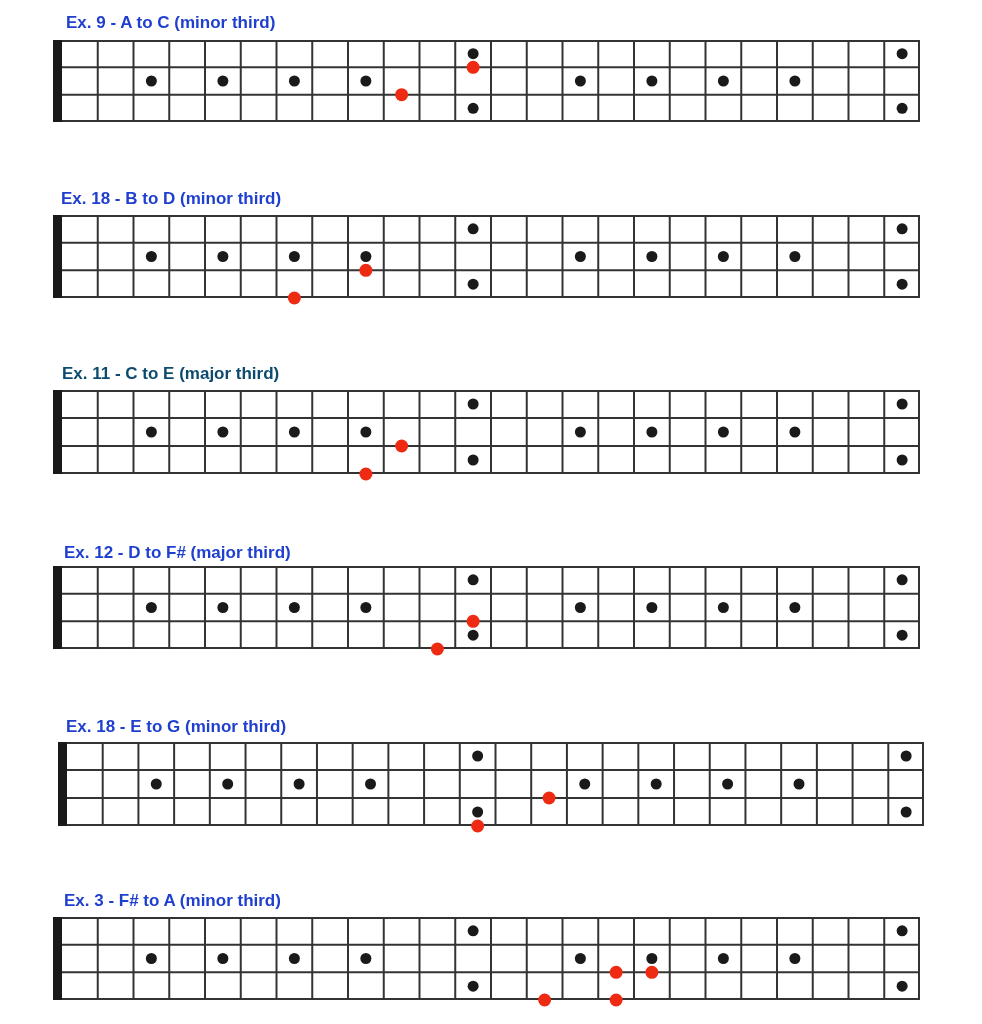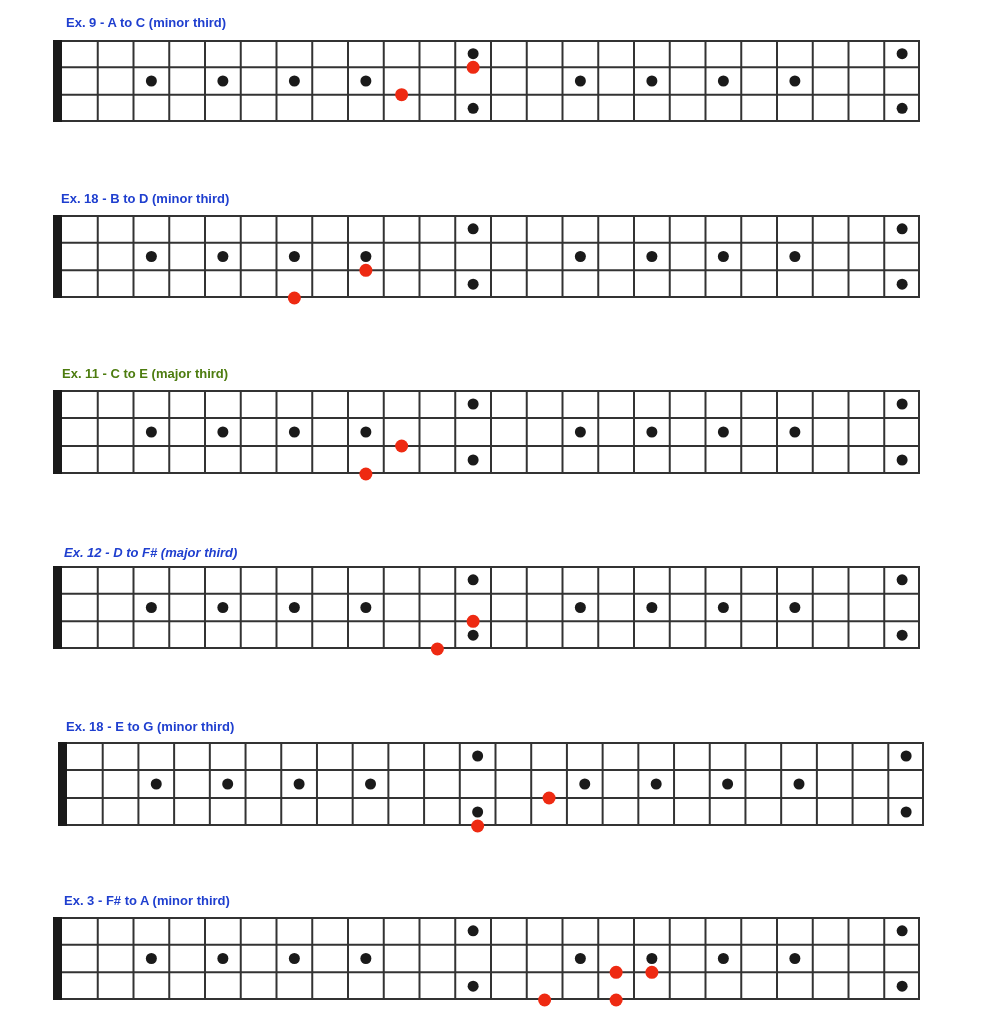--- a/index.html
+++ b/index.html
@@ -1,19 +1,19 @@
 <!DOCTYPE html>
 <html><head>
 <meta charset="utf-8">
 <style>
   html, body { margin: 0; padding: 0; background: #ffffff; }
   body { width: 982px; height: 1024px; position: relative; overflow: hidden;
          font-family: "Liberation Sans", sans-serif; }
   .example { position: absolute; }
-  .ex-title { position: absolute; font-weight: bold; font-size: 13px; color: #1f3fcf;
+  .ex-title { position: absolute; font-weight: bold; font-size: 17px; color: #1f3fcf;
               white-space: nowrap; line-height: 20px; }
   .board { position: absolute; }
   .board svg { display: block; overflow: visible; }
 </style>
 </head>
 <body>
 
 <div id="root">
     <div class="example">
       <div class="ex-title" style="left: 66px; top: 13px; color: rgb(31, 63, 207);">Ex. 9 - A to C (minor third)</div>
@@ -109,21 +109,21 @@
           <circle cx="420.125" cy="13.833333333333334" r="5.5" fill="#1a1a1a"></circle>
           <circle cx="420.125" cy="69.16666666666667" r="5.5" fill="#1a1a1a"></circle>
           <circle cx="849.125" cy="13.833333333333334" r="5.5" fill="#1a1a1a"></circle>
           <circle cx="849.125" cy="69.16666666666667" r="5.5" fill="#1a1a1a"></circle>
           <circle cx="241.375" cy="83" r="6.5" fill="#ee2a12"></circle>
           <circle cx="312.875" cy="55.333333333333336" r="6.5" fill="#ee2a12"></circle>
         </svg>
       </div>
     </div>
     <div class="example">
-      <div class="ex-title" style="left: 62px; top: 364px; color: #4d7c0f;">Ex. 11 - C to E (major third)</div>
+      <div class="ex-title" style="left: 62px; top: 364px; color: #0c4a6e;">Ex. 11 - C to E (major third)</div>
       <div class="board" style="left: 53px; top: 390px;">
         <svg width="867" height="84">
           <line x1="0" y1="1" x2="867" y2="1" stroke="#333333" stroke-width="2"></line>
           <line x1="0" y1="28" x2="867" y2="28" stroke="#333333" stroke-width="2"></line>
           <line x1="0" y1="56" x2="867" y2="56" stroke="#333333" stroke-width="2"></line>
           <line x1="0" y1="83" x2="867" y2="83" stroke="#333333" stroke-width="2"></line>
           <line x1="44.75" y1="0" x2="44.75" y2="84" stroke="#333333" stroke-width="2"></line>
           <line x1="80.5" y1="0" x2="80.5" y2="84" stroke="#333333" stroke-width="2"></line>
           <line x1="116.25" y1="0" x2="116.25" y2="84" stroke="#333333" stroke-width="2"></line>
           <line x1="152" y1="0" x2="152" y2="84" stroke="#333333" stroke-width="2"></line>
@@ -159,21 +159,21 @@
           <circle cx="420.125" cy="14" r="5.5" fill="#1a1a1a"></circle>
           <circle cx="420.125" cy="70" r="5.5" fill="#1a1a1a"></circle>
           <circle cx="849.125" cy="14" r="5.5" fill="#1a1a1a"></circle>
           <circle cx="849.125" cy="70" r="5.5" fill="#1a1a1a"></circle>
           <circle cx="312.875" cy="84" r="6.5" fill="#ee2a12"></circle>
           <circle cx="348.625" cy="56" r="6.5" fill="#ee2a12"></circle>
         </svg>
       </div>
     </div>
     <div class="example">
-      <div class="ex-title" style="left: 64px; top: 543px; color: rgb(31, 63, 207); font-style: italic;">Ex. 12 - D to F# (major third)</div>
+      <div class="ex-title" style="left: 64px; top: 543px; color: rgb(31, 63, 207);">Ex. 12 - D to F# (major third)</div>
       <div class="board" style="left: 53px; top: 566px;">
         <svg width="867" height="83">
           <line x1="0" y1="1" x2="867" y2="1" stroke="#333333" stroke-width="2"></line>
           <line x1="0" y1="27.666666666666668" x2="867" y2="27.666666666666668" stroke="#333333" stroke-width="2"></line>
           <line x1="0" y1="55.333333333333336" x2="867" y2="55.333333333333336" stroke="#333333" stroke-width="2"></line>
           <line x1="0" y1="82" x2="867" y2="82" stroke="#333333" stroke-width="2"></line>
           <line x1="44.75" y1="0" x2="44.75" y2="83" stroke="#333333" stroke-width="2"></line>
           <line x1="80.5" y1="0" x2="80.5" y2="83" stroke="#333333" stroke-width="2"></line>
           <line x1="116.25" y1="0" x2="116.25" y2="83" stroke="#333333" stroke-width="2"></line>
           <line x1="152" y1="0" x2="152" y2="83" stroke="#333333" stroke-width="2"></line>

